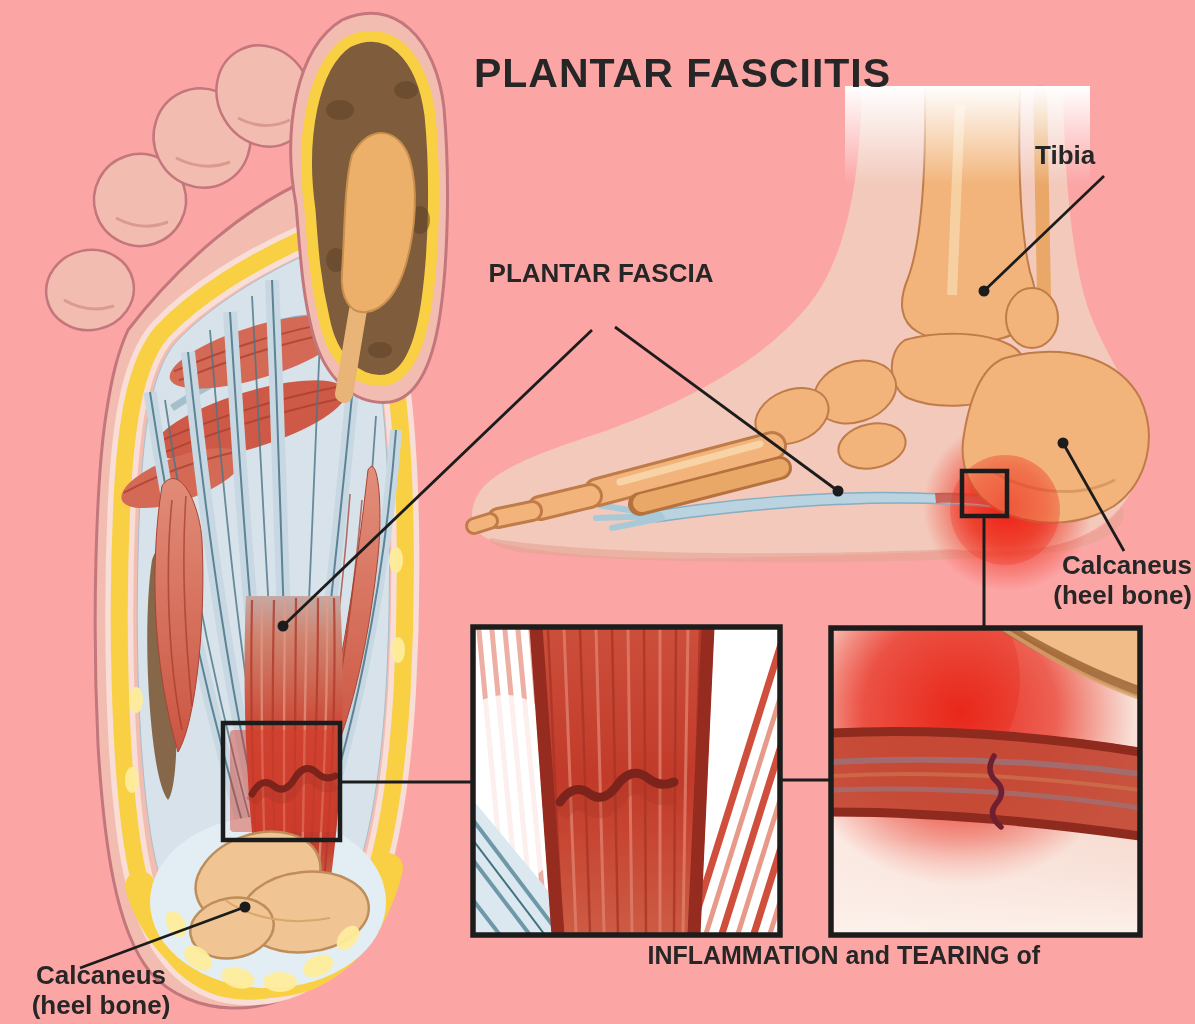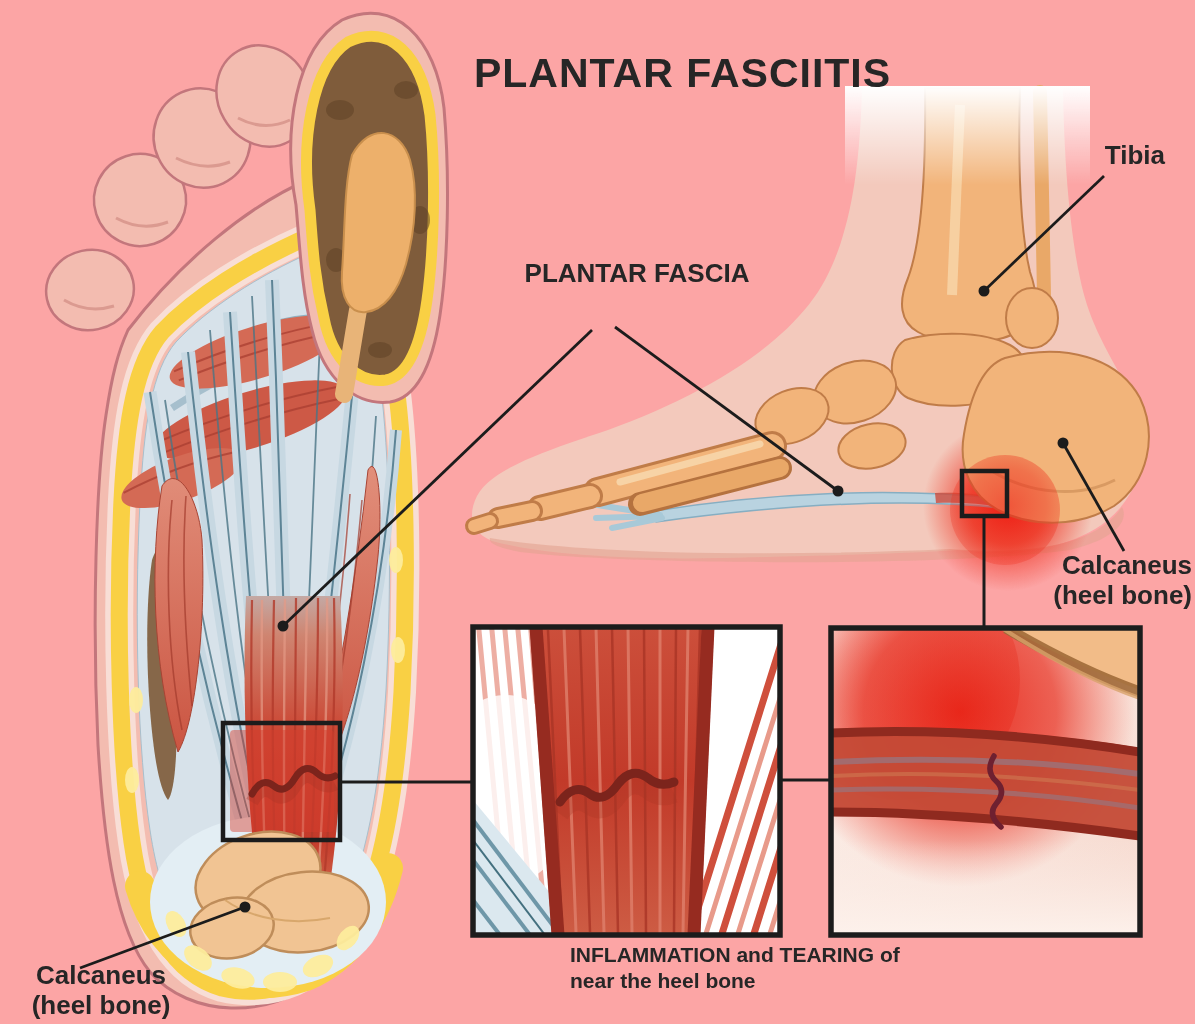--- a/index.html
+++ b/index.html
@@ -3,25 +3,25 @@
 <meta charset="utf-8">
 <style>
   html,body{margin:0;padding:0;background:#ffffff;}
   .canvas{
     position:relative;width:1195px;height:1024px;background:#fca5a5;overflow:hidden;
     font-family:"Liberation Sans", sans-serif;color:var(--ink,#262626);
   }
   svg{position:absolute;left:0;top:0;}
   .lbl{position:absolute;font-weight:700;line-height:1.16;}
   .title{left:450px;top:50px;width:465px;text-align:center;font-size:41px;letter-spacing:1px;}
-  .tibia{left:1035px;top:140px;width:130px;text-align:right;font-size:26px;}
-  .pf{left:492px;top:258px;width:290px;text-align:center;font-size:26px;}
+  .tibia{left:1035px;top:140px;width:130px;font-size:26px;}
+  .pf{left:456px;top:258px;width:290px;text-align:center;font-size:26px;}
   .calc-lat{left:1026px;top:550px;width:166px;text-align:right;font-size:26px;}
   .calc-pl{left:20px;top:960px;width:162px;text-align:center;font-size:26px;}
-  .caption{left:570px;top:942px;width:470px;text-align:left;font-size:21px;line-height:26px;}
+  .caption{left:570px;top:942px;width:470px;text-align:right;font-size:25px;line-height:26px;}
 </style>
 </head>
 <body>
 
 <div class="canvas">
 
 <svg width="1195" height="1024" viewBox="0 0 1195 1024">
   <defs>
     <linearGradient id="gCentral" x1="0" y1="560" x2="0" y2="900" gradientUnits="userSpaceOnUse">
       <stop offset="0" stop-color="#b9cad4"></stop>
@@ -353,16 +353,15 @@
     <div>(heel bone)</div>
   </div>
 
   <div class="lbl calc-pl">
     <div>Calcaneus</div>
     <div>(heel bone)</div>
   </div>
 
   <div class="lbl caption">
     <div>INFLAMMATION and TEARING of</div>
-    <div>near the heel bone</div>
   </div>
 
 </div>
 
 </body></html>

